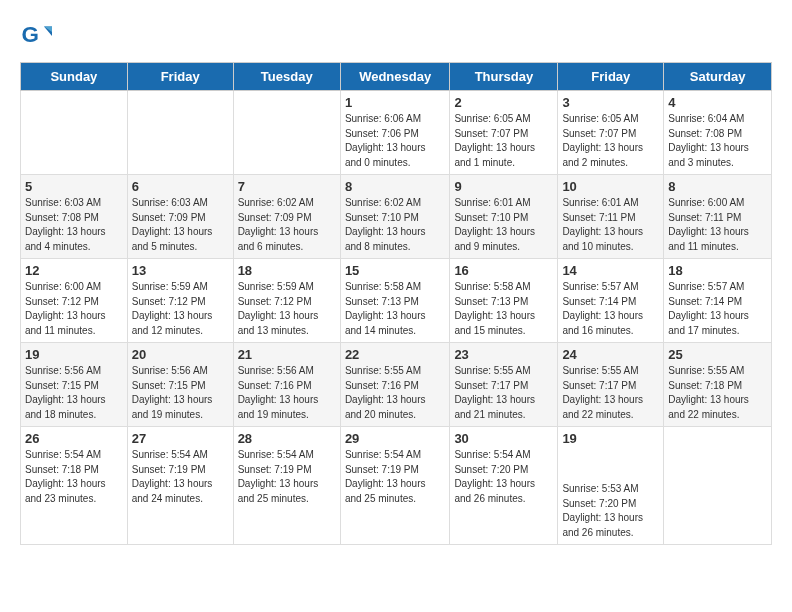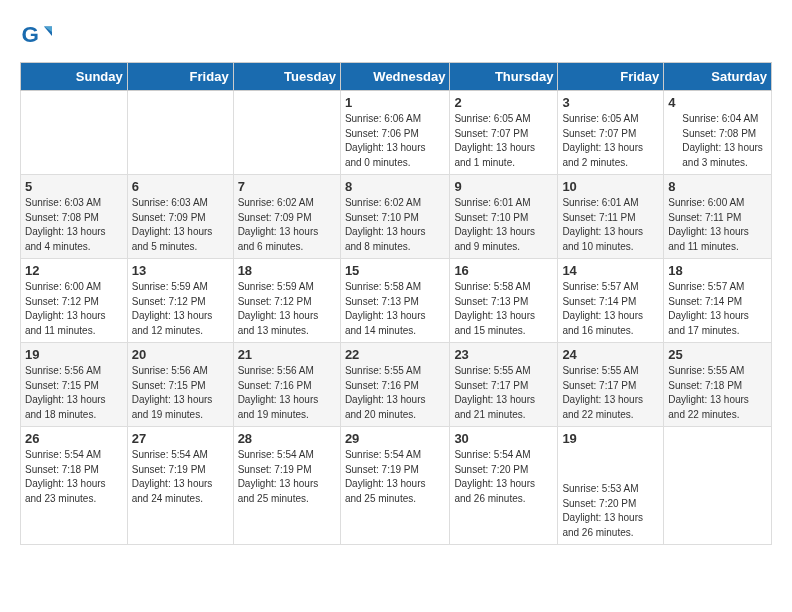--- a/index.html
+++ b/index.html
@@ -50,21 +50,21 @@
       width: 100%;
       border-collapse: collapse;
       font-size: 11px;
     }
     thead tr {
       background: #1a6baf;
       color: #fff;
     }
     thead th {
       padding: 6px 4px;
-      text-align: right;
+      text-align: center;
       font-size: 13px;
       font-weight: bold;
       border: 1px solid #ccc;
     }
     tbody tr {
       border-bottom: 1px solid #ddd;
     }
     tbody td {
       vertical-align: top;
       padding: 4px 4px;
@@ -145,21 +145,21 @@
         </td>
         <td>
           <div class="day-num">3</div>
           <div class="day-info" style="white-space: pre-line;">Sunrise: 6:05 AM
 Sunset: 7:07 PM
 Daylight: 13 hours
 and 2 minutes.</div>
         </td>
         <td>
           <div class="day-num">4</div>
-          <div class="day-info" style="white-space: pre-line; margin-left: 14px;">Sunrise: 6:04 AM
+          <div class="day-info" style="white-space: pre-line;">Sunrise: 6:04 AM
 Sunset: 7:08 PM
 Daylight: 13 hours
 and 3 minutes.</div>
         </td>
       </tr>
       <tr>
         <td>
           <div class="day-num">5</div>
           <div class="day-info" style="white-space: pre-line;">Sunrise: 6:03 AM
 Sunset: 7:08 PM

